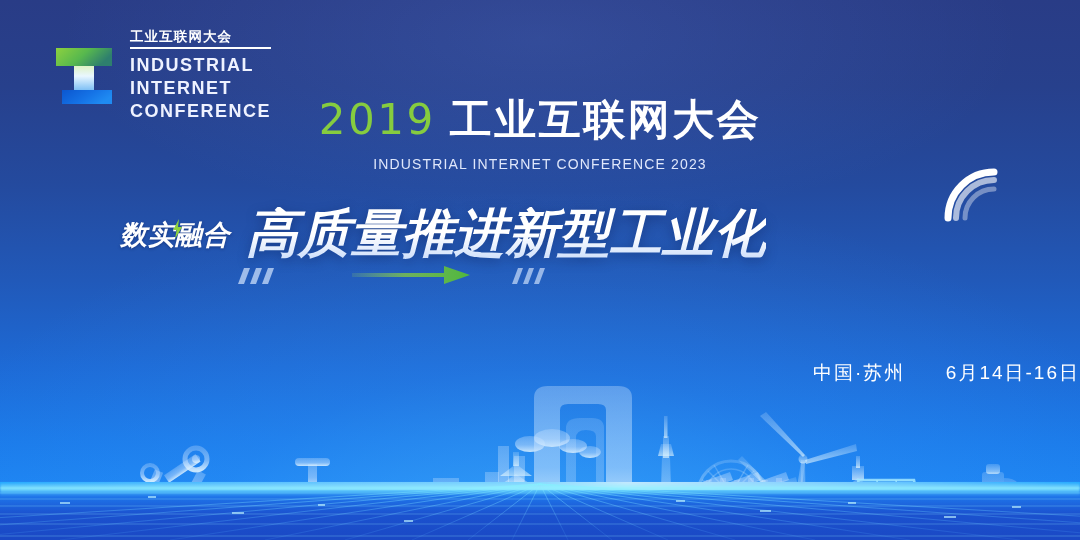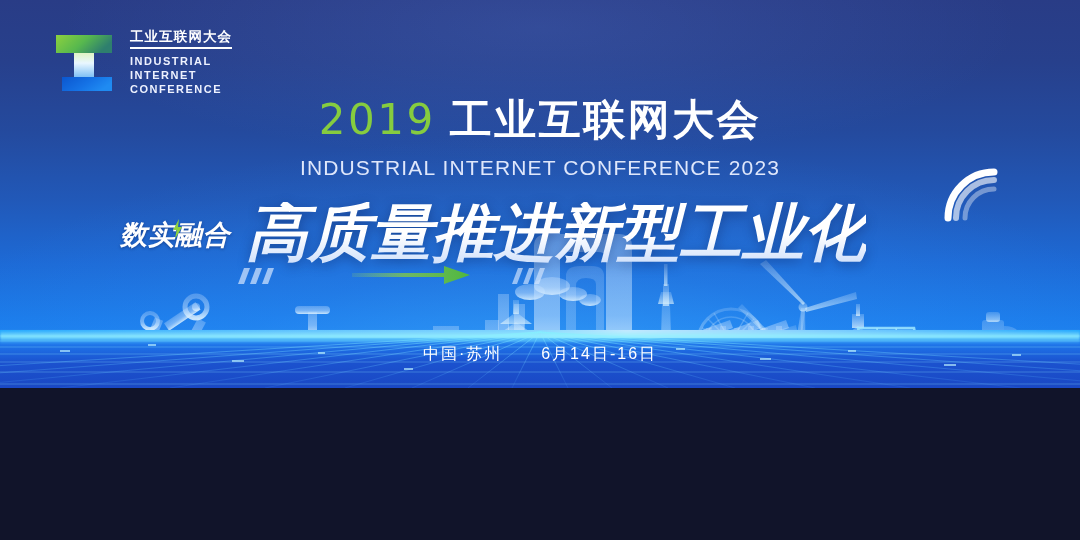--- a/index.html
+++ b/index.html
@@ -6,21 +6,21 @@
   * { margin:0; padding:0; box-sizing:border-box; }
   html,body{ background:#11142a; }
   body{
     font-family:"Liberation Sans","DejaVu Sans",sans-serif;
     -webkit-font-smoothing:antialiased;
   }
 
   
   .banner{
     position:relative;
-    width:1080px; height:388px;
+    width:1080px; height:540px;
     overflow:hidden;
     background:linear-gradient(to bottom,
        #293c86 0%,
        #27408c 16%,
        #244a9e 34%,
        #2159b9 52%,
        #1d6ad6 68%,
        #1b7bea 82%,
        #1d86f4 92%,
        #1f8df8 100%);
@@ -58,21 +58,21 @@
   .logo-text{ display:flex; flex-direction:column; line-height:1; }
   .logo-cn{
     font-size:13.5px; font-weight:700; color:#ffffff;
     letter-spacing:1.1px;
     padding-bottom:3px;
     border-bottom:2px solid #ffffff;
     margin-bottom:5px;
     white-space:nowrap;
   }
   .logo-en{
-    font-size:11px; font-weight:700; color:#eef2ff;
+    font-size:18px; font-weight:700; color:#eef2ff;
     letter-spacing:1.5px; line-height:1.28;
     white-space:nowrap;
   }
 
   
   .title-block{
     position:absolute; top:92px; left:0; right:0;
     text-align:center; z-index:6;
   }
   .title-row{
@@ -83,21 +83,21 @@
     font-size:42px; font-weight:400; color:#86cc3f;
     letter-spacing:2.5px;
     font-family:"DejaVu Sans",sans-serif;
   }
   .title-cn{
     font-size:42px; font-weight:700; color:#ffffff;
     letter-spacing:2.5px;
   }
   .title-en{
     margin-top:8px;
-    font-size:21px; font-weight:400; color:#dfe7fb;
+    font-size:14px; font-weight:400; color:#dfe7fb;
     letter-spacing:1.15px;
   }
 
   
   .slogan{
     position:absolute; top:178px; left:0; right:0;
     height:110px; z-index:6;
   }
   .slogan-inner{
     position:relative;
@@ -116,21 +116,21 @@
     text-shadow:0 1px 3px rgba(10,25,80,.45);
   }
   .bolt{
     position:absolute; width:11px; height:20px; display:block;
   }
   .bolt-a{ left:52px;  top:-3px; }
   .bolt-b{ left:118px; top:-2px; }
 
   .slogan-big{
     position:relative;
-    font-size:62px; font-weight:700; color:#ffffff;
+    font-size:52px; font-weight:700; color:#ffffff;
     letter-spacing:0px; line-height:1;
     font-style:italic;
     white-space:nowrap;
     background:linear-gradient(to bottom,#ffffff 0%,#ffffff 52%,#cfe0fb 100%);
     -webkit-background-clip:text; background-clip:text;
     -webkit-text-fill-color:transparent; color:transparent;
     filter:drop-shadow(0 3px 6px rgba(8,22,75,.40));
   }
   .arrow{
     position:absolute; left:232px; bottom:2px;
@@ -142,23 +142,23 @@
   }
   .sl-1{ left:118px; width:46px; }
   .sl-2{ left:392px; width:40px; }
   .wifi{
     position:absolute; right:-44px; top:-14px;
     width:64px; height:62px; z-index:7;
   }
 
   
   .datebar{
-    position:absolute; top:344px; left:0; right:0;
-    text-align:center; z-index:6;
-    font-size:16px; font-weight:400; color:#ffffff;
+    position:absolute; top:360px; left:0; right:0;
+    text-align:right; z-index:6;
+    font-size:19px; font-weight:400; color:#ffffff;
     letter-spacing:2px;
   }
   .datebar .gap{ display:inline-block; width:26px; }
 
   
   .skyline{
     position:absolute; left:0; bottom:0;
     width:1080px; height:180px; z-index:3;
     pointer-events:none;
   }

